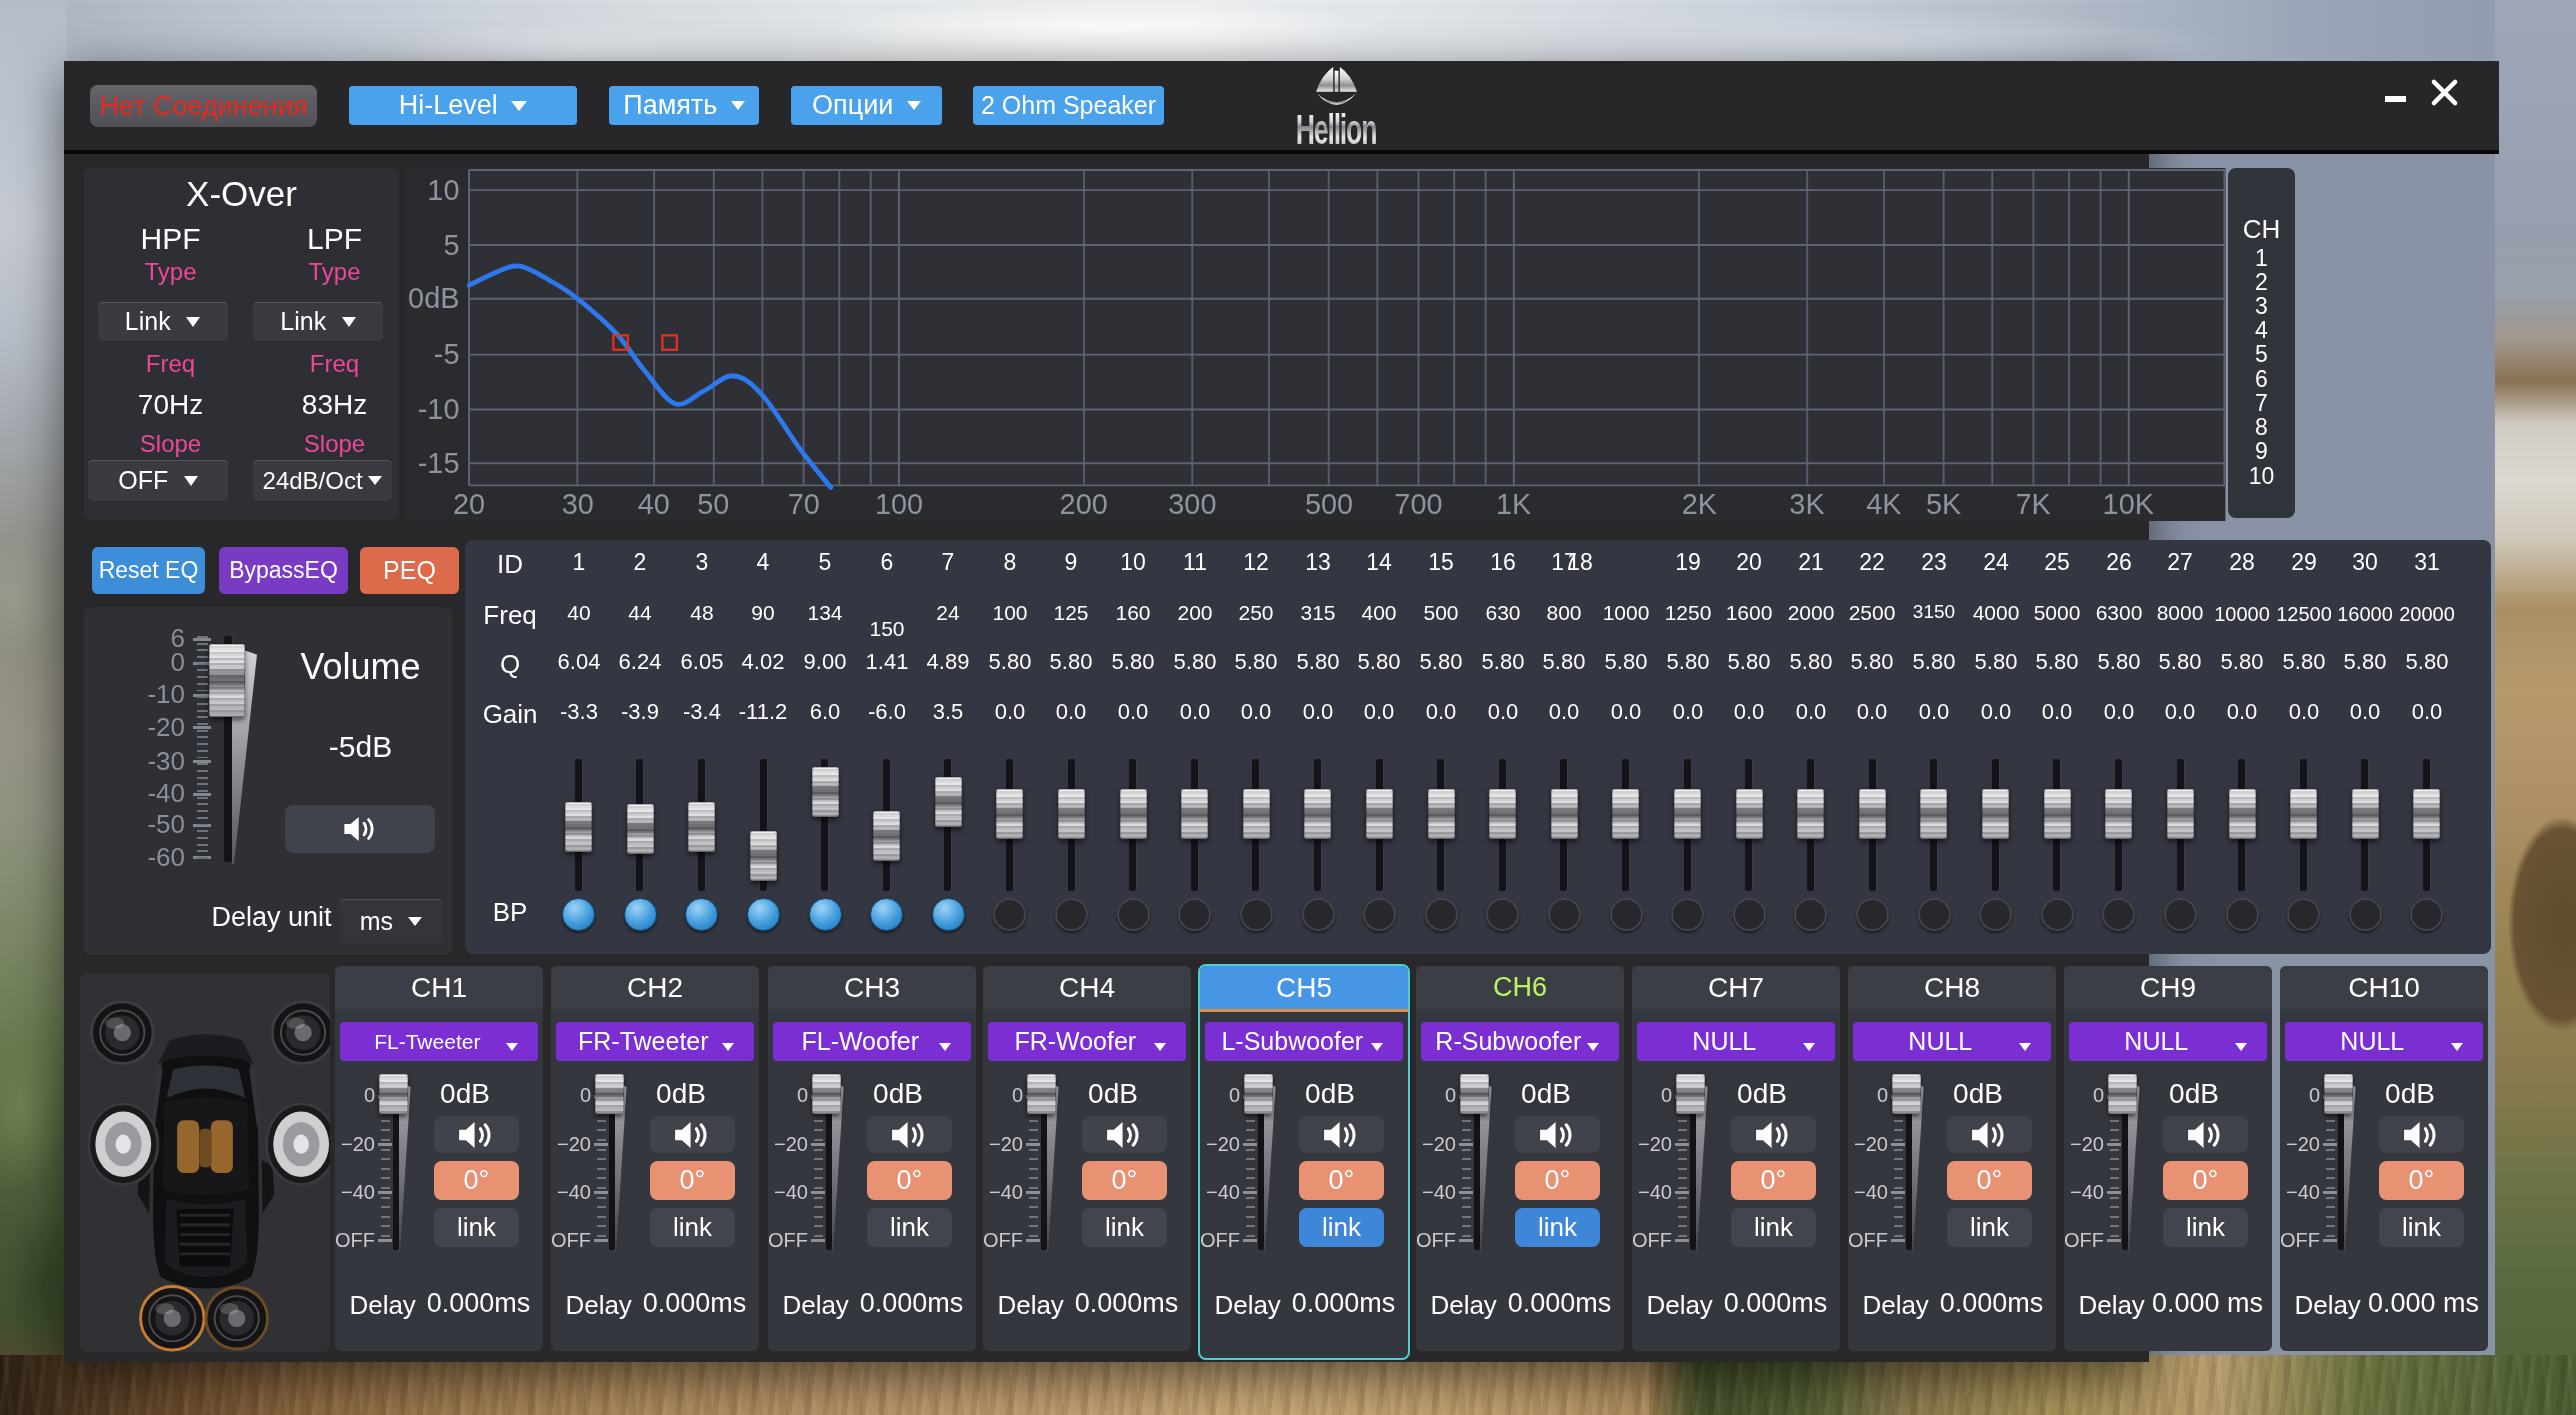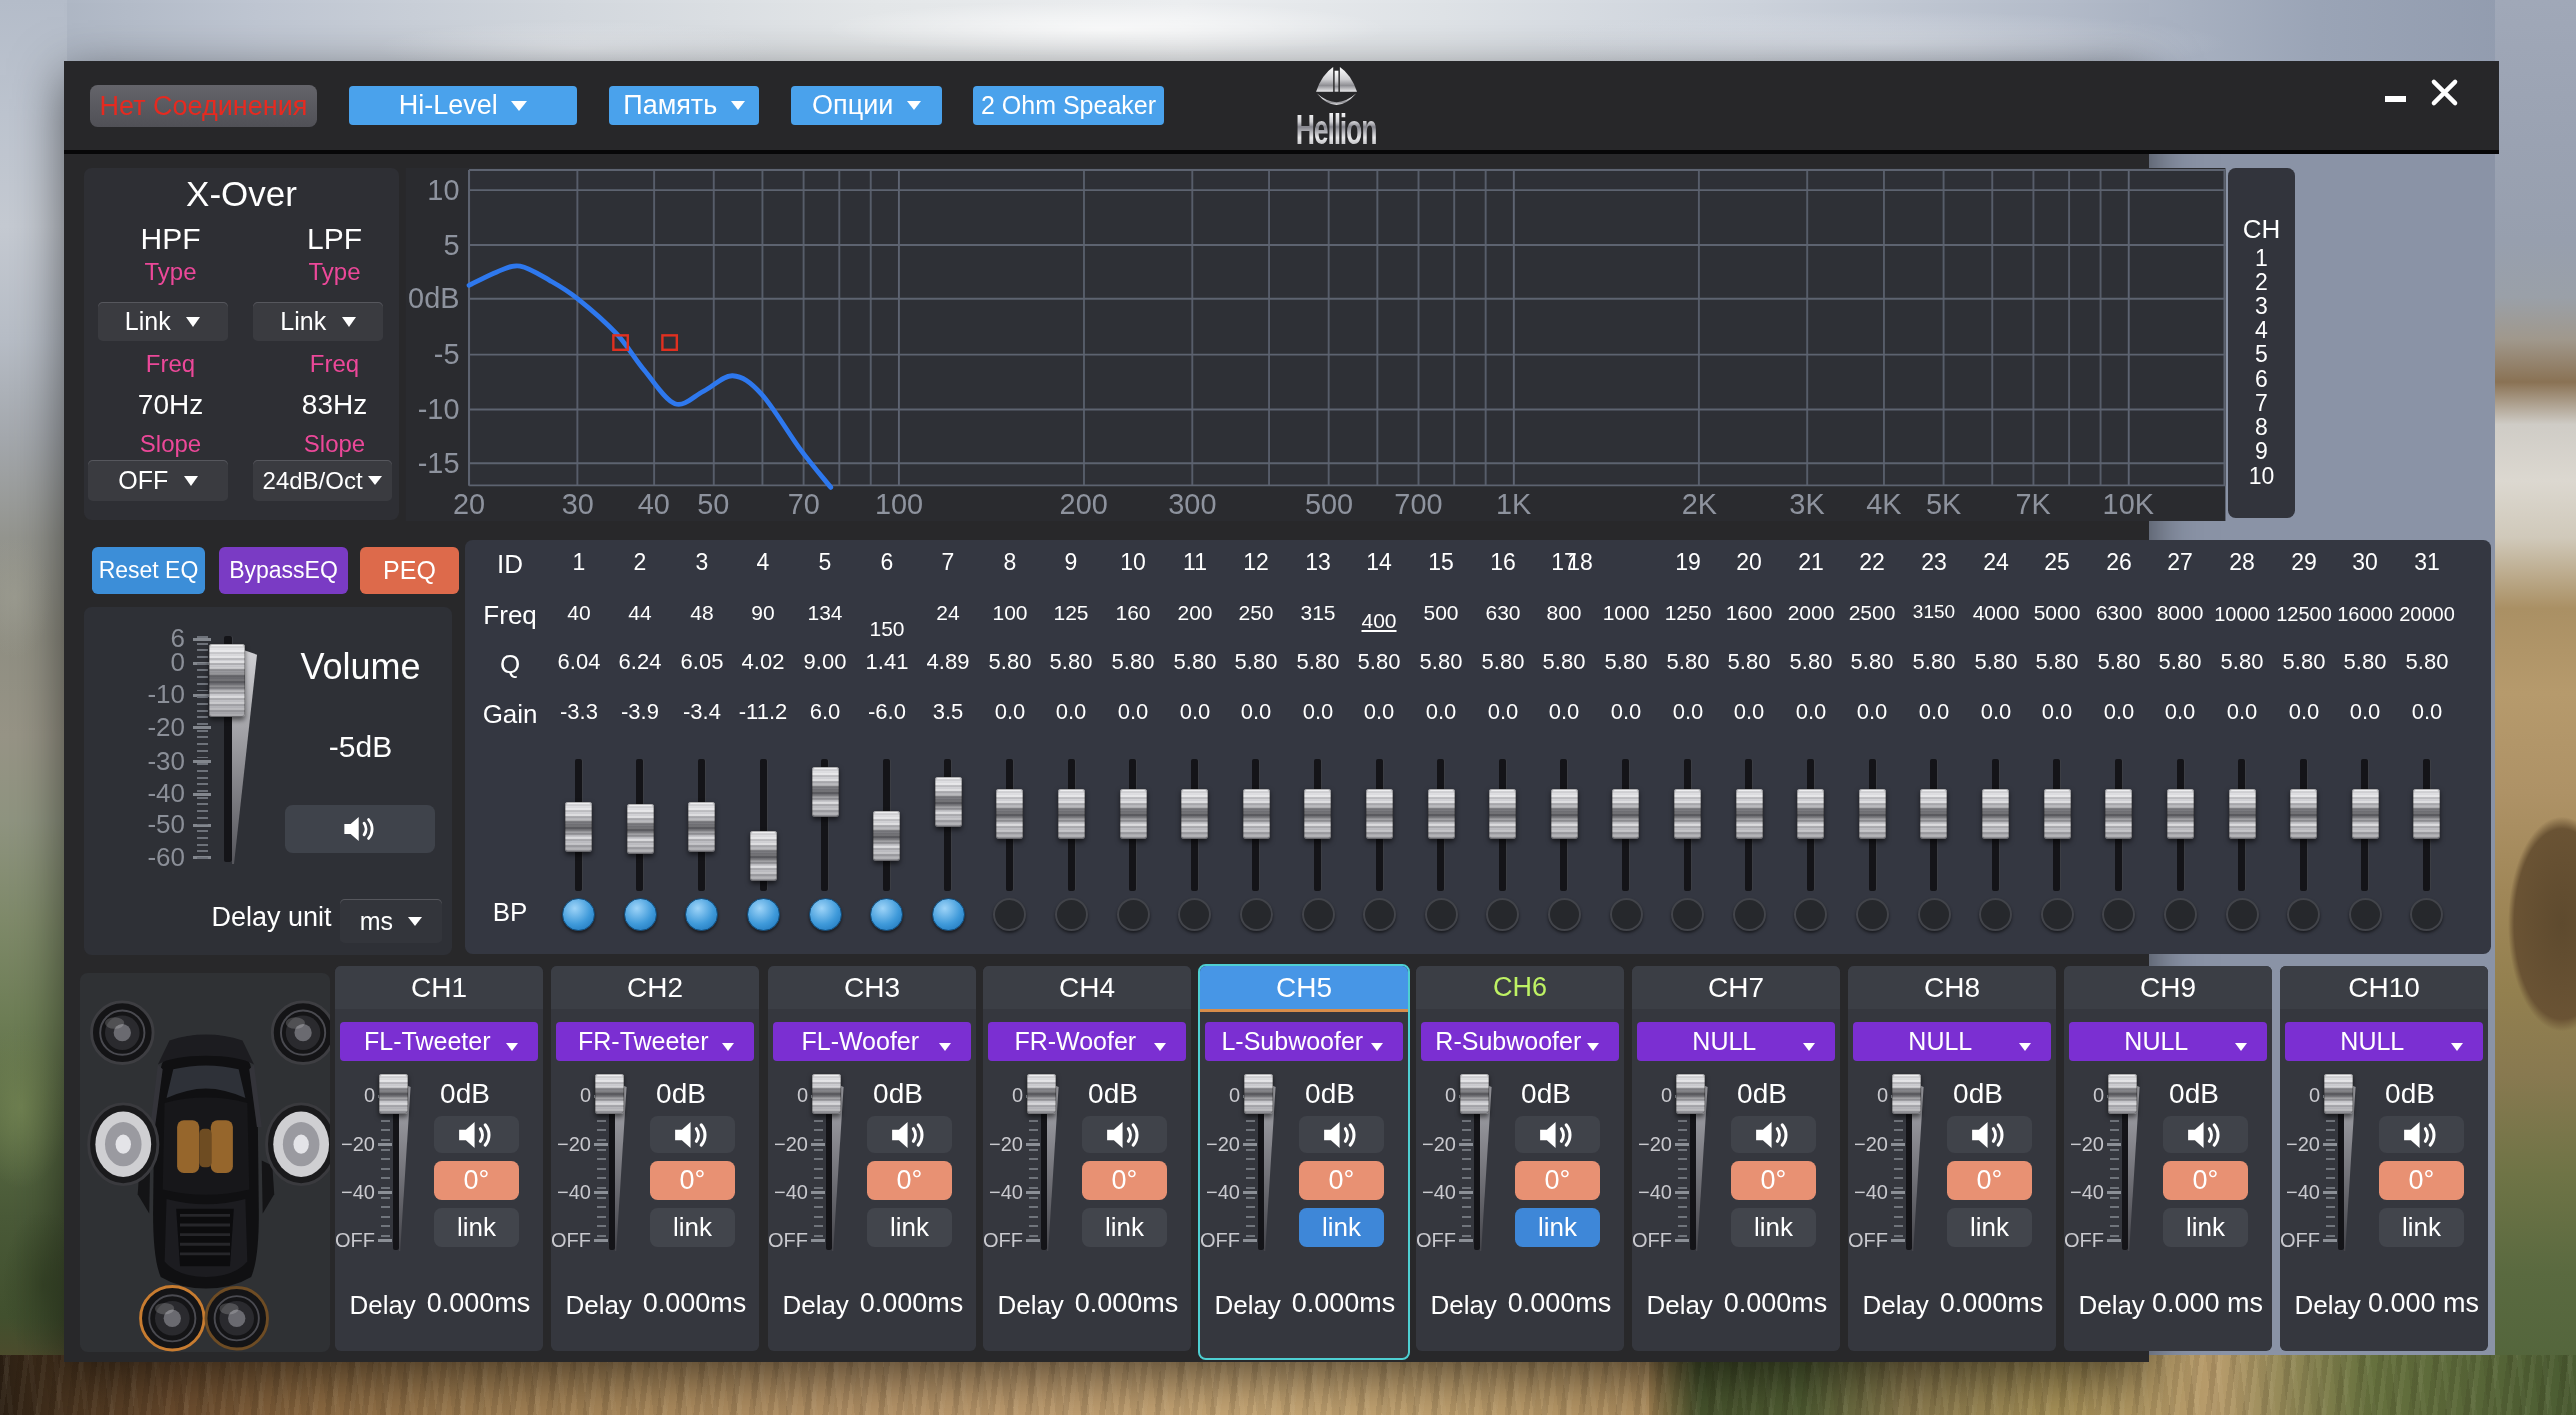--- a/index.html
+++ b/index.html
@@ -288,21 +288,21 @@
 <div class="knob" style="left:778px;top:249px;width:27px;height:50px;"></div>
 <div class="abs" style="left:775px;top:358px;width:33px;height:33px;border-radius:50%;background:#26282c;border:2.9px solid #42444a;box-shadow:0 1.9px 2.9px rgba(0,0,0,.5);"></div>
 <div class="ctext" style="left:853px;top:8.7px;font-size:23px;">13</div>
 <div class="ctext" style="left:853px;top:61px;font-size:21px;">315</div>
 <div class="ctext" style="left:853px;top:109px;font-size:22px;">5.80</div>
 <div class="ctext" style="left:853px;top:159px;font-size:22px;">0.0</div>
 <div class="track" style="left:849px;top:219px;width:6.7px;height:132px;"></div>
 <div class="knob" style="left:839px;top:249px;width:27px;height:50px;"></div>
 <div class="abs" style="left:837px;top:358px;width:33px;height:33px;border-radius:50%;background:#26282c;border:2.9px solid #42444a;box-shadow:0 1.9px 2.9px rgba(0,0,0,.5);"></div>
 <div class="ctext" style="left:914px;top:8.7px;font-size:23px;">14</div>
-<div class="ctext" style="left:914px;top:69px;font-size:21px;text-decoration:underline;">400</div>
+<div class="ctext" style="left:914px;top:61px;font-size:21px;">400</div>
 <div class="ctext" style="left:914px;top:109px;font-size:22px;">5.80</div>
 <div class="ctext" style="left:914px;top:159px;font-size:22px;">0.0</div>
 <div class="track" style="left:911px;top:219px;width:6.7px;height:132px;"></div>
 <div class="knob" style="left:901px;top:249px;width:27px;height:50px;"></div>
 <div class="abs" style="left:898px;top:358px;width:33px;height:33px;border-radius:50%;background:#26282c;border:2.9px solid #42444a;box-shadow:0 1.9px 2.9px rgba(0,0,0,.5);"></div>
 <div class="ctext" style="left:976px;top:8.7px;font-size:23px;">15</div>
 <div class="ctext" style="left:976px;top:61px;font-size:21px;">500</div>
 <div class="ctext" style="left:976px;top:109px;font-size:22px;">5.80</div>
 <div class="ctext" style="left:976px;top:159px;font-size:22px;">0.0</div>
 <div class="track" style="left:972px;top:219px;width:6.7px;height:132px;"></div>
@@ -464,21 +464,21 @@
         <ellipse cx="88" cy="349" rx="10" ry="6" fill="rgba(255,255,255,0.18)"></ellipse>
         <circle cx="163" cy="359" r="32" fill="#141416" stroke="#6e4c24" stroke-width="3"></circle>
         <circle cx="163" cy="359" r="23" fill="none" stroke="#4a4a50" stroke-width="2"></circle>
         <circle cx="163" cy="359" r="18" fill="#2a2a2e"></circle>
         <circle cx="163" cy="359" r="9" fill="#6a6a70"></circle>
         <ellipse cx="155" cy="349" rx="10" ry="6" fill="rgba(255,255,255,0.18)"></ellipse>
       </svg>
 </div>
 <div class="abs" style="left:271px;top:905px;width:208px;height:385px;background:#35373e;border-radius:5.8px;">
 <div class="abs" style="left:0;top:0;width:208px;height:43px;background:#3b3e45;border-radius:5.8px 5.8px 0 0;display:flex;align-items:center;justify-content:center;color:#fff;font-size:28px;">CH1</div>
-<div class="abs" style="left:4.8px;top:56px;width:198px;height:39px;background:#7b2fd2;border-radius:3.9px;color:#fff;font-size:25px;display:flex;align-items:center;justify-content:center;padding-right:23px;">FL-Tweeter</div>
+<div class="abs" style="left:4.8px;top:56px;width:198px;height:39px;background:#7b2fd2;border-radius:3.9px;color:#fff;font-size:21px;display:flex;align-items:center;justify-content:center;padding-right:23px;">FL-Tweeter</div>
 <div class="abs" style="left:171px;top:71px;"><span style="display:inline-block;width:0;height:0;border-left:6.7px solid transparent;border-right:6.7px solid transparent;border-top:8.7px solid #fff;"></span></div>
 <div class="abs" style="left:0;top:118px;width:40px;text-align:right;color:#c9c9ce;font-size:20px;font-stretch:condensed;">0</div>
 <div class="abs" style="left:43px;top:129px;width:13.5px;height:2.9px;background:#8b8f96;"></div>
 <div class="abs" style="left:0;top:167px;width:40px;text-align:right;color:#c9c9ce;font-size:20px;font-stretch:condensed;">−20</div>
 <div class="abs" style="left:43px;top:177px;width:13.5px;height:2.9px;background:#8b8f96;"></div>
 <div class="abs" style="left:0;top:215px;width:40px;text-align:right;color:#c9c9ce;font-size:20px;font-stretch:condensed;">−40</div>
 <div class="abs" style="left:43px;top:225px;width:13.5px;height:2.9px;background:#8b8f96;"></div>
 <div class="abs" style="left:0;top:263px;width:40px;text-align:right;color:#c9c9ce;font-size:20px;font-stretch:condensed;">OFF</div>
 <div class="abs" style="left:43px;top:273px;width:13.5px;height:2.9px;background:#8b8f96;"></div>
 <div class="abs" style="left:46px;top:125px;width:8.7px;height:154px;background:repeating-linear-gradient(180deg,#71757c 0 1.9px,transparent 1.9px 9.6px);"></div>

